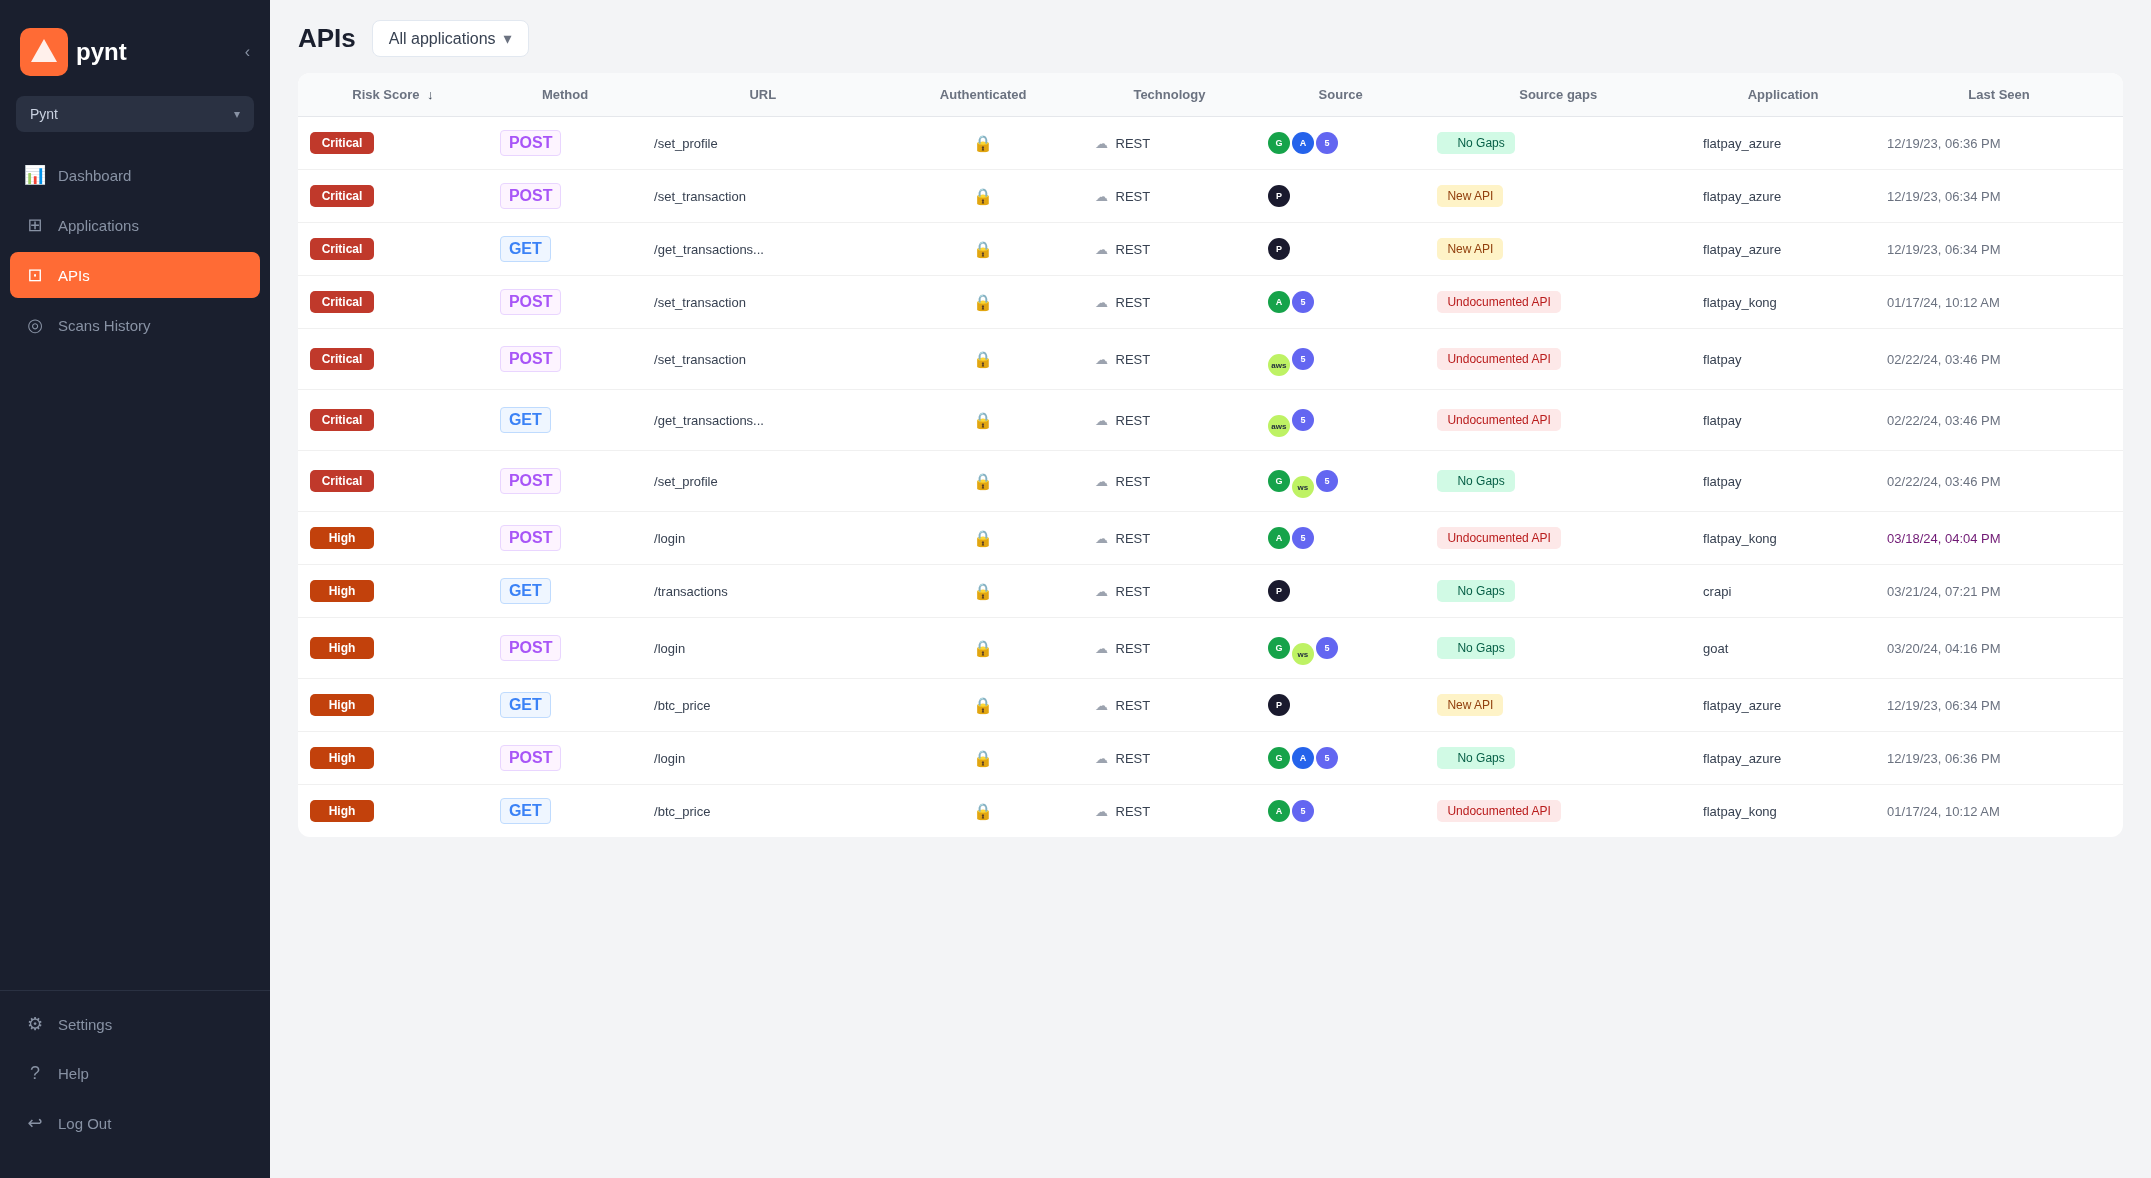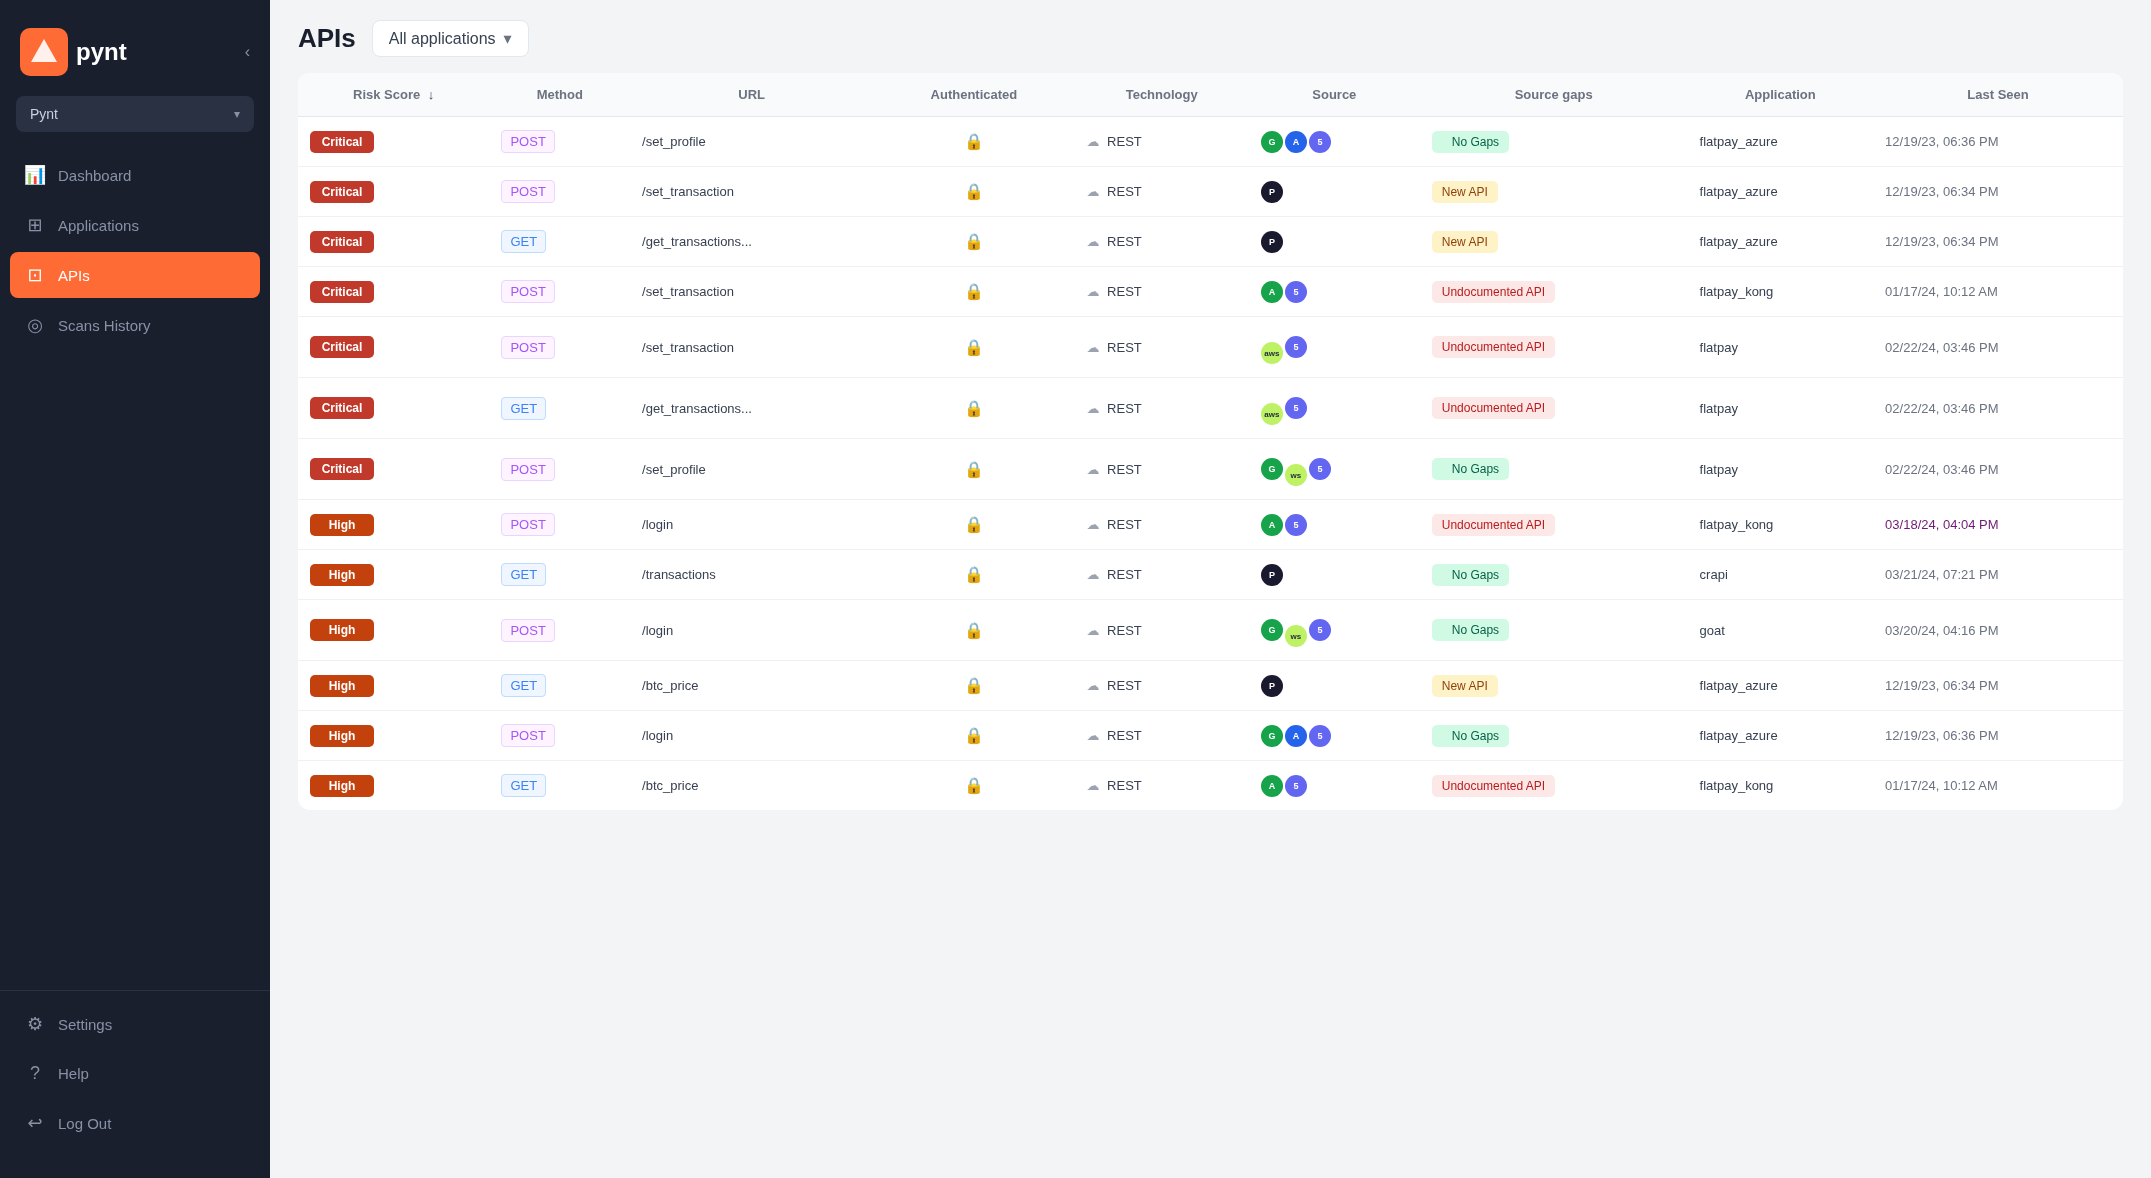--- a/index.html
+++ b/index.html
@@ -152,22 +152,22 @@
     .badge-critical { background: #c0392b; color: white; }
     .badge-high { background: #c2410c; color: white; }
 
     
     .method-badge {
       display: inline-flex;
       align-items: center;
       justify-content: center;
       padding: 3px 8px;
       border-radius: 4px;
-      font-size: 13px;
-      font-weight: 400;
+      font-size: 16px;
+      font-weight: 700;
       min-width: 44px;
     }
     .method-get { background: #eff6ff; color: #3b82f6; border: 1px solid #bfdbfe; }
     .method-post { background: #fdf4ff; color: #a855f7; border: 1px solid #e9d5ff; }
 
     
     .gap-badge {
       display: inline-flex;
       align-items: center;
       justify-content: center;

